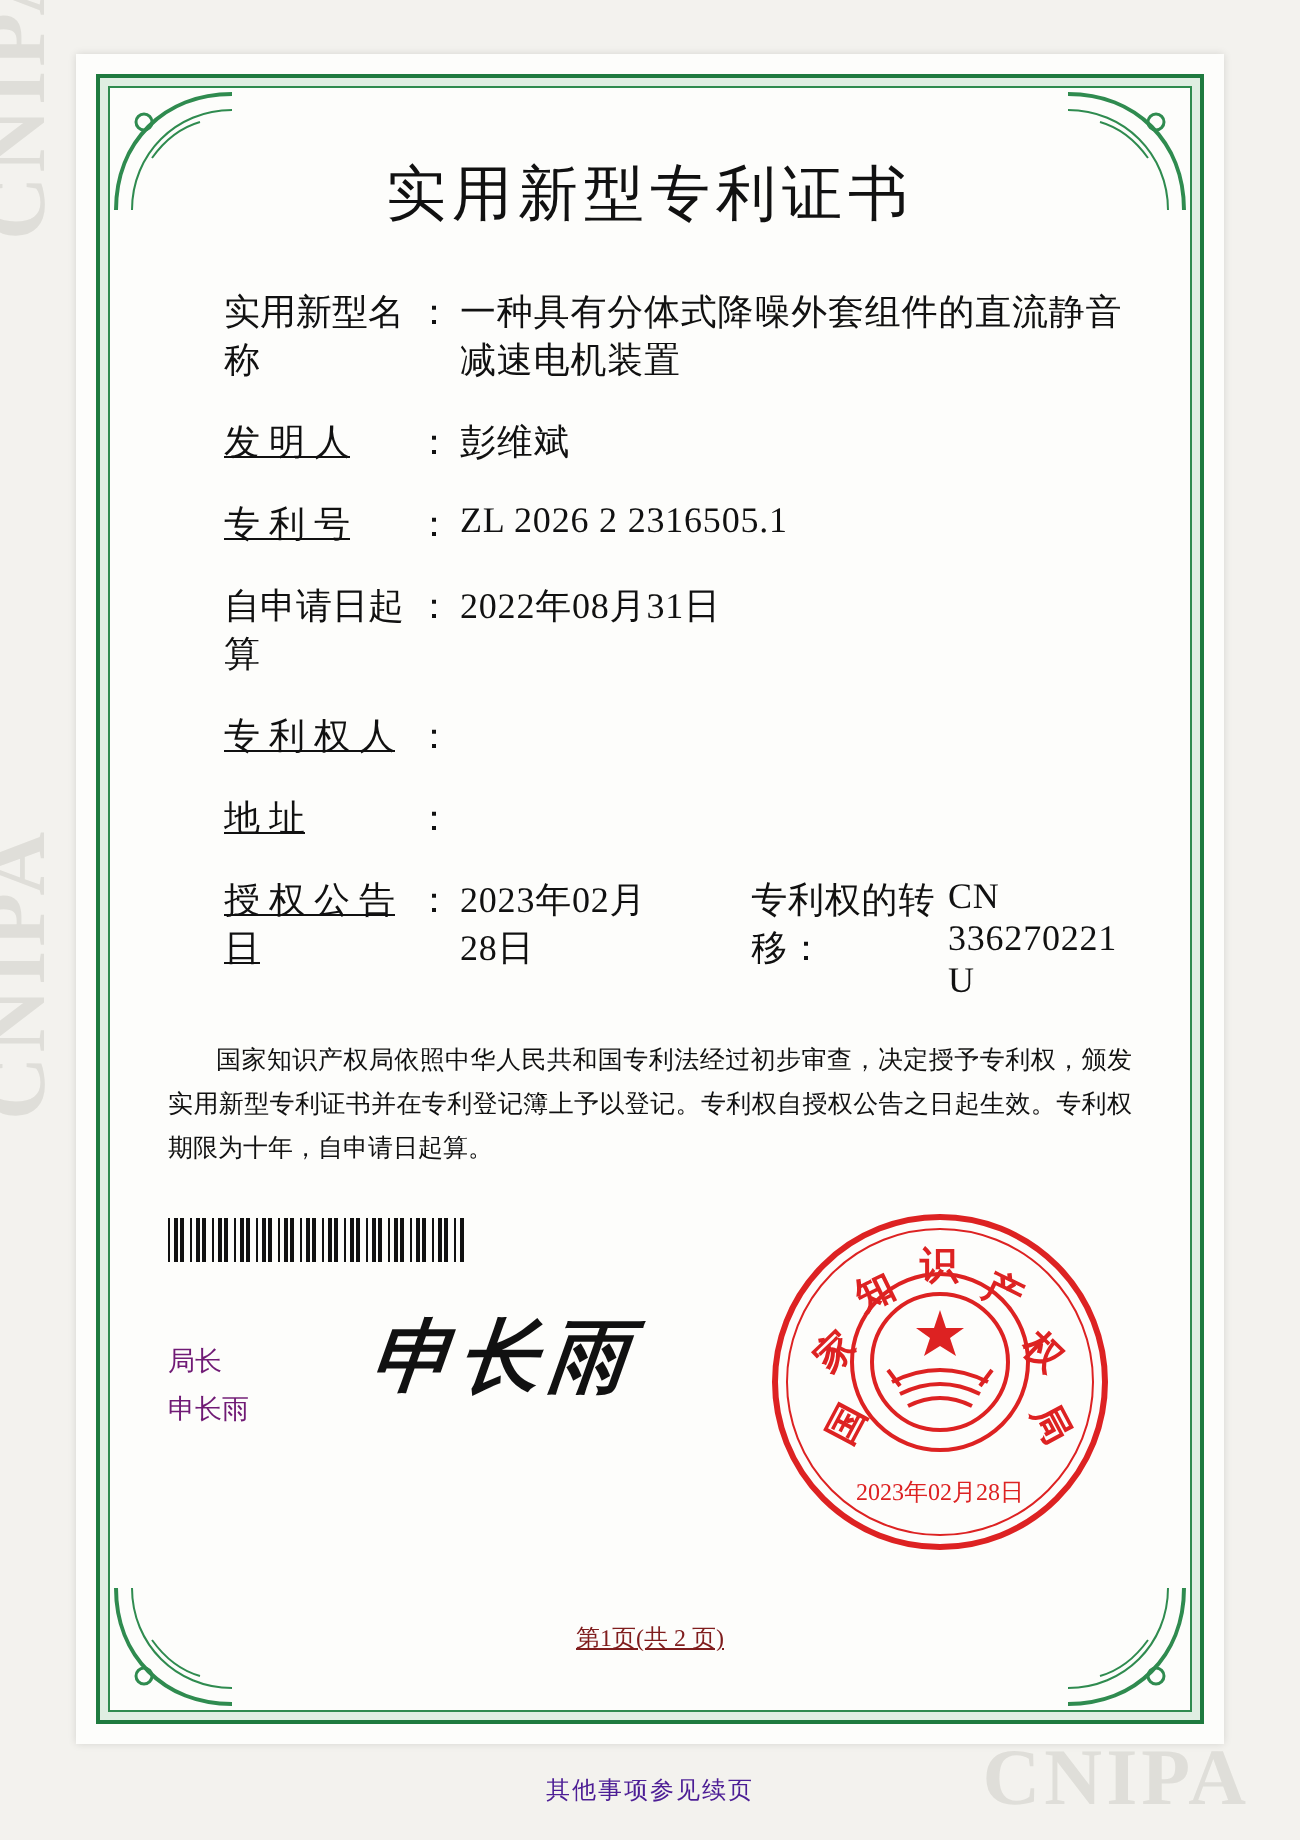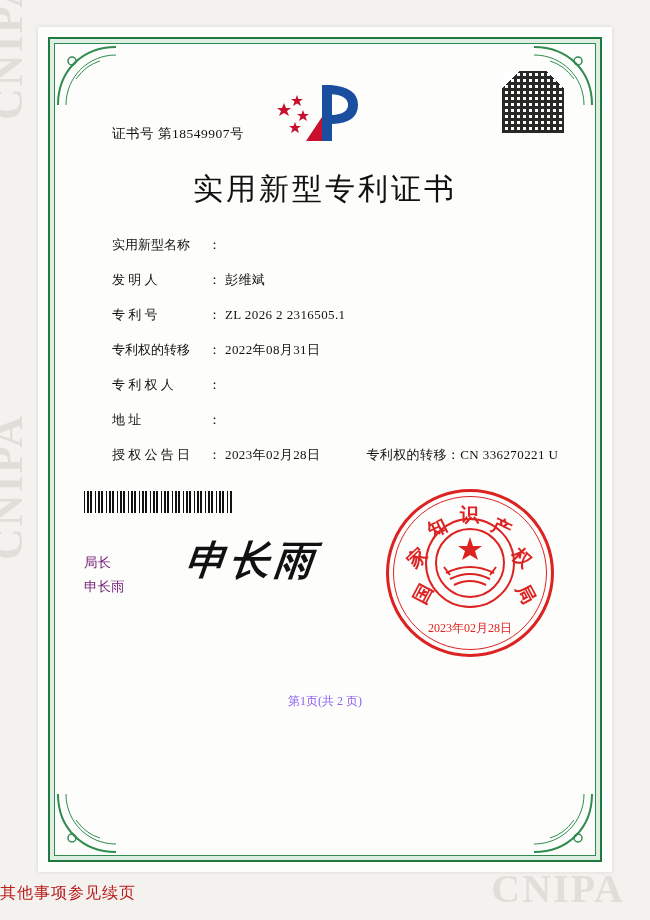--- a/index.html
+++ b/index.html
@@ -140,34 +140,35 @@
     font-size: 30px;
     font-weight: normal;
     letter-spacing: 3px;
     color: #111;
     margin: 10px 0 26px 0;
   }
 
   
   .field {
     display: flex;
-    align-items: center;
-    font-size: 13px;
+    align-items: flex-start;
+    font-size: 18px;
     color: #111;
     margin-bottom: 17px;
     padding-left: 38px;
   }
   .field .lbl {
     width: 96px;
     flex: none;
     letter-spacing: 0px;
   }
   .field .lbl.spread {
     display: flex;
     justify-content: space-between;
+    text-decoration: underline;
   }
   .field .colon { margin: 0 4px 0 0; }
   .field .val { letter-spacing: .4px; }
   .field .val.sec-lbl { margin-left: 46px; }
 
   
   .para {
     font-size: 12.5px;
     line-height: 22px;
     color: #111;
@@ -259,31 +260,32 @@
     color: #d22;
     font-size: 19px;
     font-weight: bold;
     font-family: "Liberation Serif", serif;
   }
 
   
   .page-no {
     text-align: center;
     font-size: 12px;
-    color: #8b5cf6;
+    color: #7f1d1d;
     margin-top: 2px;
+    text-decoration: underline;
   }
   .footnote {
     position: absolute;
     left: 0;
     right: 0;
     bottom: 16px;
-    text-align: left;
-    font-size: 16px;
-    color: #b91c1c;
+    text-align: center;
+    font-size: 12px;
+    color: #4c1d95;
     letter-spacing: 1px;
     z-index: 2;
   }
 </style>
 </head>
 <body>
 
 <div class="watermark-layer">
   <div class="wm wm1">CNIPA</div>
   <div class="wm wm2">CNIPA</div>
@@ -326,63 +328,43 @@
     <svg width="62" height="62" viewBox="0 0 62 62">
       <path d="M60,2 C60,36 36,60 2,60" fill="none" stroke="#2f8b4f" stroke-width="2"></path>
       <path d="M52,2 C52,30 30,52 2,52" fill="none" stroke="#2f8b4f" stroke-width="1"></path>
       <circle cx="46" cy="46" r="4" fill="none" stroke="#2f8b4f" stroke-width="1.5"></circle>
       <path d="M42,28 q-10,14 -24,18" fill="none" stroke="#2f8b4f" stroke-width="1"></path>
     </svg>
   </div>
 
   <div class="inner">
 
-    <div class="topline">
-      <div class="cert-no">证书号 第18549907号</div>
-
-      <div class="logo">
-        <svg width="110" height="72" viewBox="0 0 110 72">
-          <path d="M52,8 L52,64 L62,64 L62,8 Z" fill="#1a4fa0"></path>
-          <path d="M60,8 q28,2 28,20 q0,18 -26,19 l0,-9 q16,-1 16,-10 q0,-10 -18,-11 Z" fill="#1a4fa0"></path>
-          <path d="M52,40 L36,64 L52,64 Z" fill="#c8102e"></path>
-          <g fill="#c8102e">
-            <polygon points="14,26 16,31 21,31 17,34 19,39 14,36 9,39 11,34 7,31 12,31"></polygon>
-            <polygon points="27,18 28.5,22 33,22 29.5,24.5 31,29 27,26.5 23,29 24.5,24.5 21,22 25.5,22"></polygon>
-            <polygon points="33,33 34.5,37 39,37 35.5,39.5 37,44 33,41.5 29,44 30.5,39.5 27,37 31.5,37"></polygon>
-            <polygon points="25,45 26.5,49 31,49 27.5,51.5 29,56 25,53.5 21,56 22.5,51.5 19,49 23.5,49"></polygon>
-          </g>
-        </svg>
-      </div>
-
-      <div class="qr">
-        <div class="qr-inner"></div>
-      </div>
-    </div>
 
     <div class="title">实用新型专利证书</div>
 
     <div class="field">
       <span class="lbl">实用新型名称</span>
       <span class="colon">：</span>
+      <span class="val">一种具有分体式降噪外套组件的直流静音减速电机装置</span>
     </div>
 
     <div class="field">
       <span class="lbl spread">发 明 人</span>
       <span class="colon">：</span>
       <span class="val">彭维斌</span>
     </div>
 
     <div class="field">
       <span class="lbl spread">专 利 号</span>
       <span class="colon">：</span>
       <span class="val">ZL 2026 2 2316505.1</span>
     </div>
 
     <div class="field">
-      <span class="lbl">专利权的转移</span>
+      <span class="lbl">自申请日起算</span>
       <span class="colon">：</span>
       <span class="val">2022年08月31日</span>
     </div>
 
     <div class="field">
       <span class="lbl spread">专 利 权 人</span>
       <span class="colon">：</span>
     </div>
 
     <div class="field">
@@ -391,20 +373,21 @@
     </div>
 
     <div class="field">
       <span class="lbl spread">授 权 公 告 日</span>
       <span class="colon">：</span>
       <span class="val">2023年02月28日</span>
       <span class="val sec-lbl">专利权的转移：</span>
       <span class="val">CN 336270221 U</span>
     </div>
 
+    <p class="para first">国家知识产权局依照中华人民共和国专利法经过初步审查，决定授予专利权，颁发实用新型专利证书并在专利登记簿上予以登记。专利权自授权公告之日起生效。专利权期限为十年，自申请日起算。</p>
 
     <div class="lower">
       <div class="barcode"></div>
 
       <div class="sig-label">
         <div>局长</div>
         <div>申长雨</div>
       </div>
 
       <div class="sig-hand">申长雨</div>

